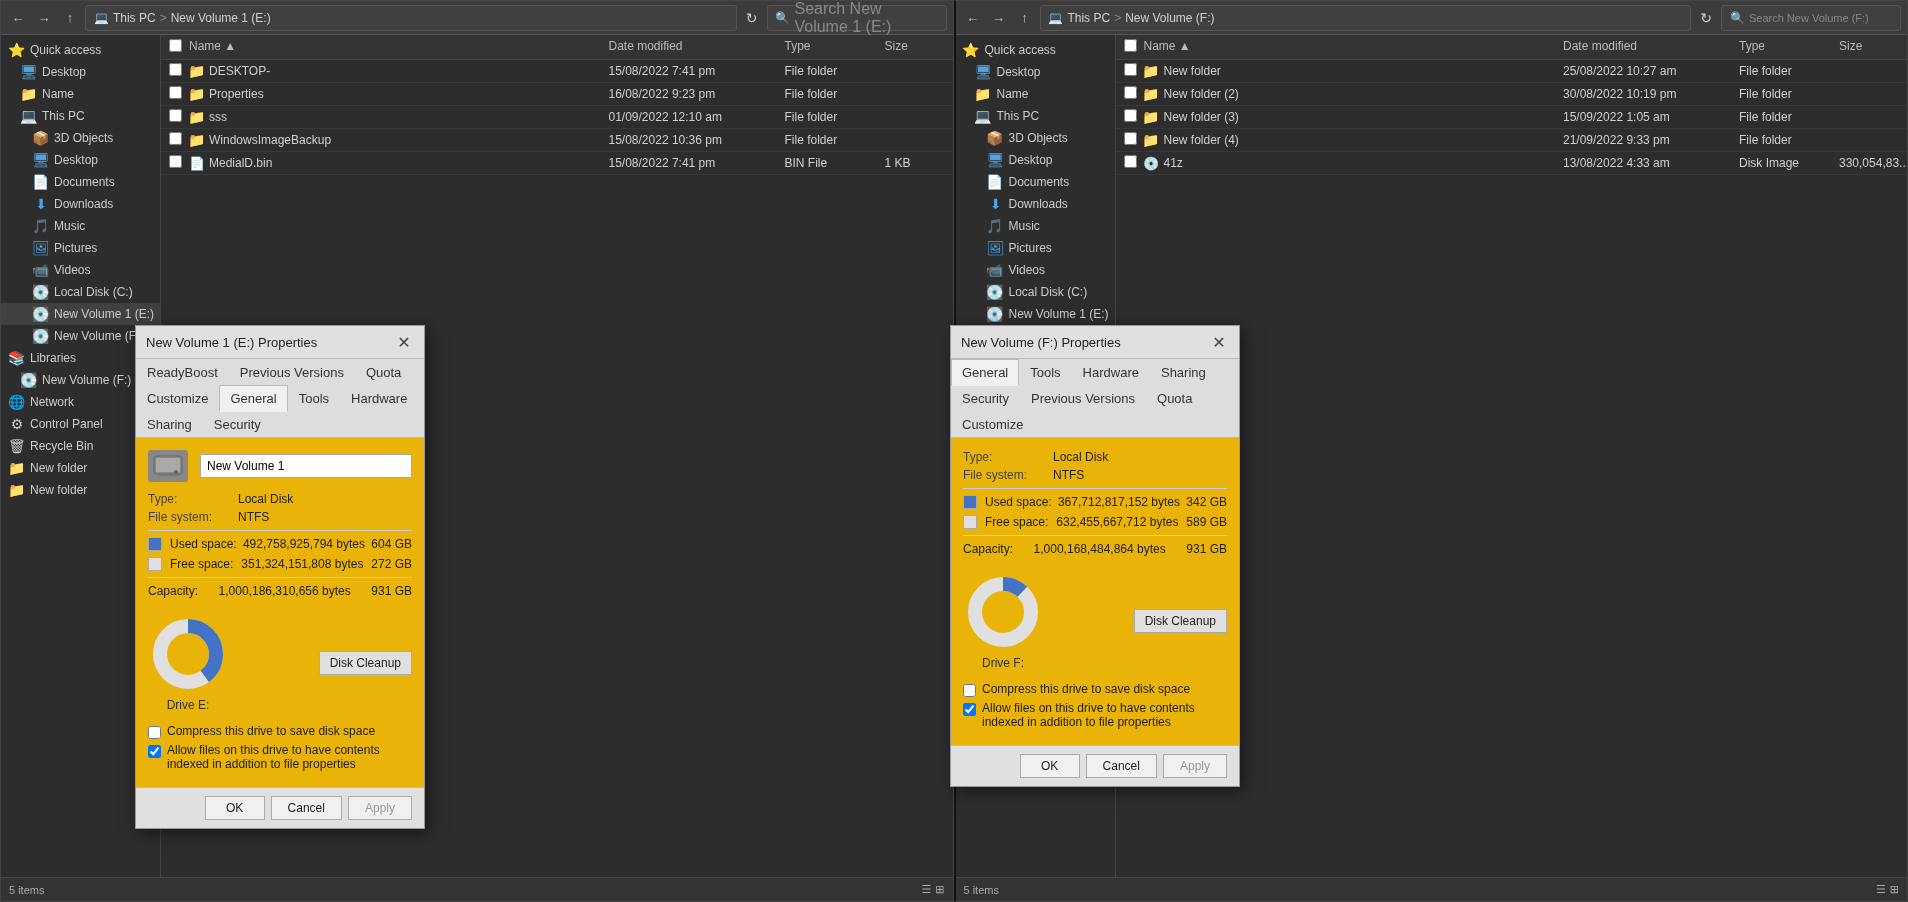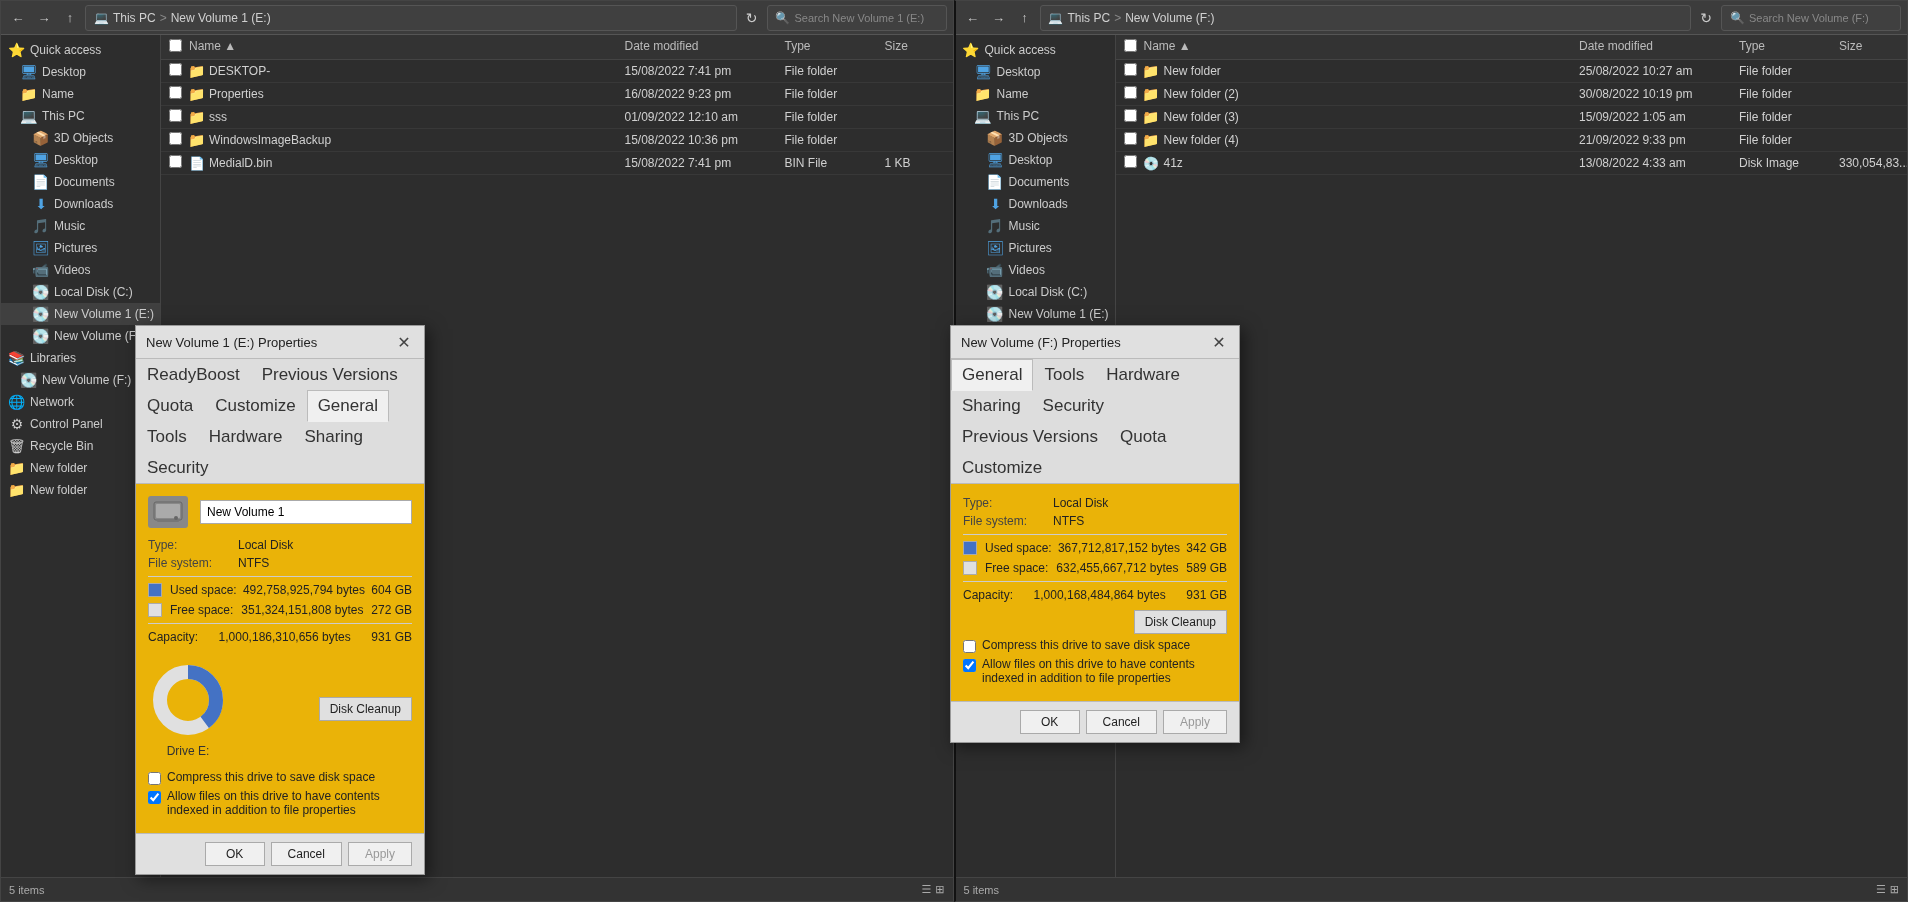--- a/index.html
+++ b/index.html
@@ -152,21 +152,21 @@
       border-bottom: 1px solid #444;
       padding: 4px 8px;
       position: sticky;
       top: 0;
       z-index: 1;
     }
 
     .col-check { width: 20px; flex-shrink: 0; }
     .col-name { flex: 2; min-width: 120px; }
     .col-date { width: 160px; flex-shrink: 0; }
-    .col-type { width: 100px; flex-shrink: 0; }
+    .col-type { width: 100px; flex-shrink: 0; margin-left: 16px; }
     .col-size { width: 60px; flex-shrink: 0; }
 
     .col-header {
       font-size: 12px;
       color: #bbb;
       cursor: pointer;
     }
 
     .file-row {
       display: flex;
@@ -245,21 +245,21 @@
     .dialog-tabs {
       display: flex;
       background: #ddd;
       border-bottom: 1px solid #bbb;
       flex-wrap: wrap;
     }
 
     .dialog-tab {
       padding: 5px 10px;
       cursor: pointer;
-      font-size: 17px;
+      font-size: 13px;
       color: #333;
       border: 1px solid transparent;
       margin-bottom: -1px;
       text-align: right;
     }
     .dialog-tab.active {
       background: #f0f0f0;
       border-color: #bbb #bbb #f0f0f0 #bbb;
       font-weight: 500;
     }
@@ -434,21 +434,21 @@
       <button class="nav-btn" title="Up">↑</button>
       <div class="address-path">
         <span>💻</span>
         <span class="crumb">This PC</span>
         <span class="sep">&gt;</span>
         <span class="crumb">New Volume 1 (E:)</span>
       </div>
       <button class="refresh-btn">↻</button>
       <div class="search-box">
         <span>🔍</span>
-        <span style="color:#888;font-size:11px;">Search New Volume 1 (E:)</span>
+        <span style="color:#888;font-size:16px;">Search New Volume 1 (E:)</span>
       </div>
     </div>
     <div class="content-area">
       <div class="sidebar">
         <div class="sidebar-item">
           <span class="icon">⭐</span>
           <span>Quick access</span>
         </div>
         <div class="sidebar-item" style="padding-left:20px;">
           <span class="icon" style="color:#4fa3e3;">🖥</span>
@@ -903,20 +903,27 @@
           <span>589 GB</span>
         </div>
       </div>
       <hr style="border:none;border-top:1px solid #ccc;margin:6px 0;">
       <div class="capacity-row">
         <span>Capacity:</span>
         <span>1,000,168,484,864 bytes</span>
         <span>931 GB</span>
       </div>
       <div class="donut-row">
+        <div class="donut-area">
+          <svg class="donut-svg" width="80" height="80" viewBox="0 0 80 80">
+            <circle cx="40" cy="40" r="28" fill="none" stroke="#e0e0e0" stroke-width="14"></circle>
+            <circle cx="40" cy="40" r="28" fill="none" stroke="#4472c4" stroke-width="14" stroke-dasharray="65.3 175.9" stroke-dashoffset="44" transform="rotate(-90 40 40)"></circle>
+          </svg>
+          <span class="donut-label">Drive F:</span>
+        </div>
         <button class="disk-cleanup-btn">Disk Cleanup</button>
       </div>
       <div class="checkbox-row">
         <input type="checkbox" style="">
         <label>Compress this drive to save disk space</label>
       </div>
       <div class="checkbox-row">
         <input type="checkbox" checked="" style="">
         <label>Allow files on this drive to have contents indexed in addition to file properties</label>
       </div>

